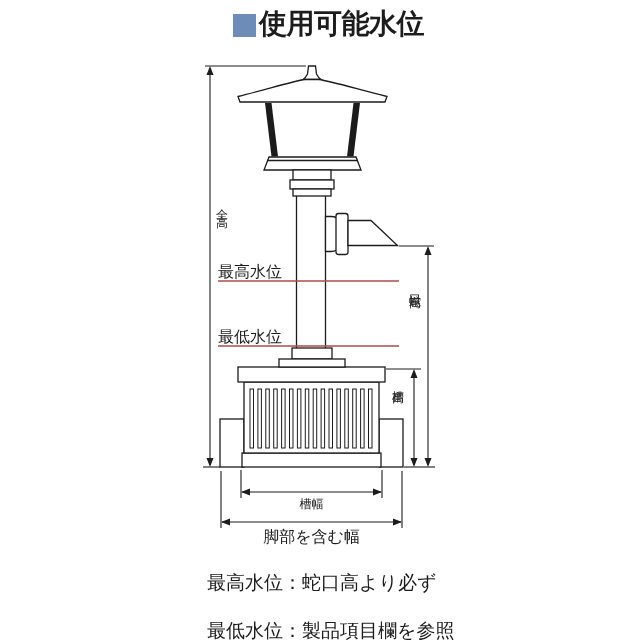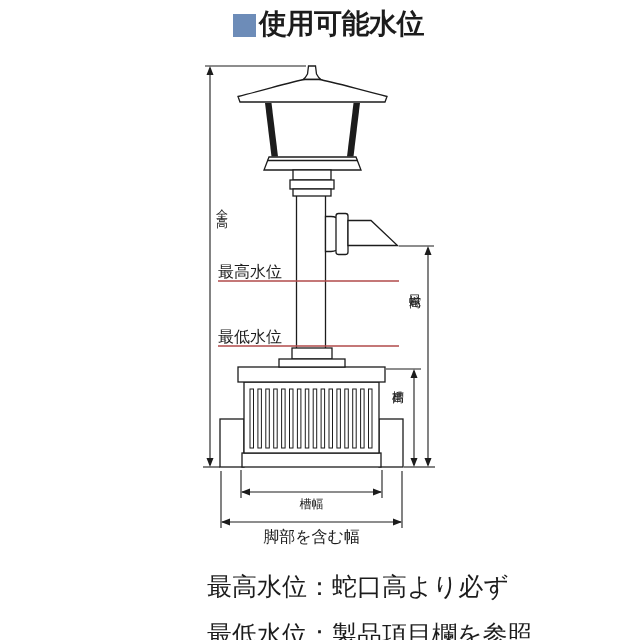--- a/index.html
+++ b/index.html
@@ -16,21 +16,21 @@
   svg{position:absolute;left:0;top:0;}
   .label{position:absolute;white-space:nowrap;color:var(--ink);}
   .title-row{position:absolute;left:233px;top:5px;display:flex;align-items:center;}
   .title-sq{width:23px;height:23px;background:var(--accent-blue);margin-right:3px;margin-top:2px;}
   .title-text{font-size:28px;font-weight:bold;letter-spacing:-0.5px;}
   .v-label{writing-mode:vertical-rl;text-orientation:upright;}
   .lbl-16{font-size:16px;font-family:Liberation Mono, monospace;}
   .lbl-17{font-size:12px;}
   .spaced{letter-spacing:7px;}
   .center-lbl{text-align:center;}
-  .note{font-size:25px;}
+  .note{font-size:19px;}
   
   .ln{stroke:var(--ink);stroke-width:1.3;fill:none;}
   .fw{stroke:var(--ink);stroke-width:1.3;fill:#ffffff;}
   .solid{fill:var(--ink);stroke:none;}
   .dim{stroke:var(--ink);stroke-width:1.1;fill:none;}
   .arr{fill:var(--ink);stroke:none;}
   .slat{stroke:var(--ink);stroke-width:1;fill:none;}
   .red{stroke:var(--water-red);stroke-width:1.5;fill:none;}
 </style>
 </head>

